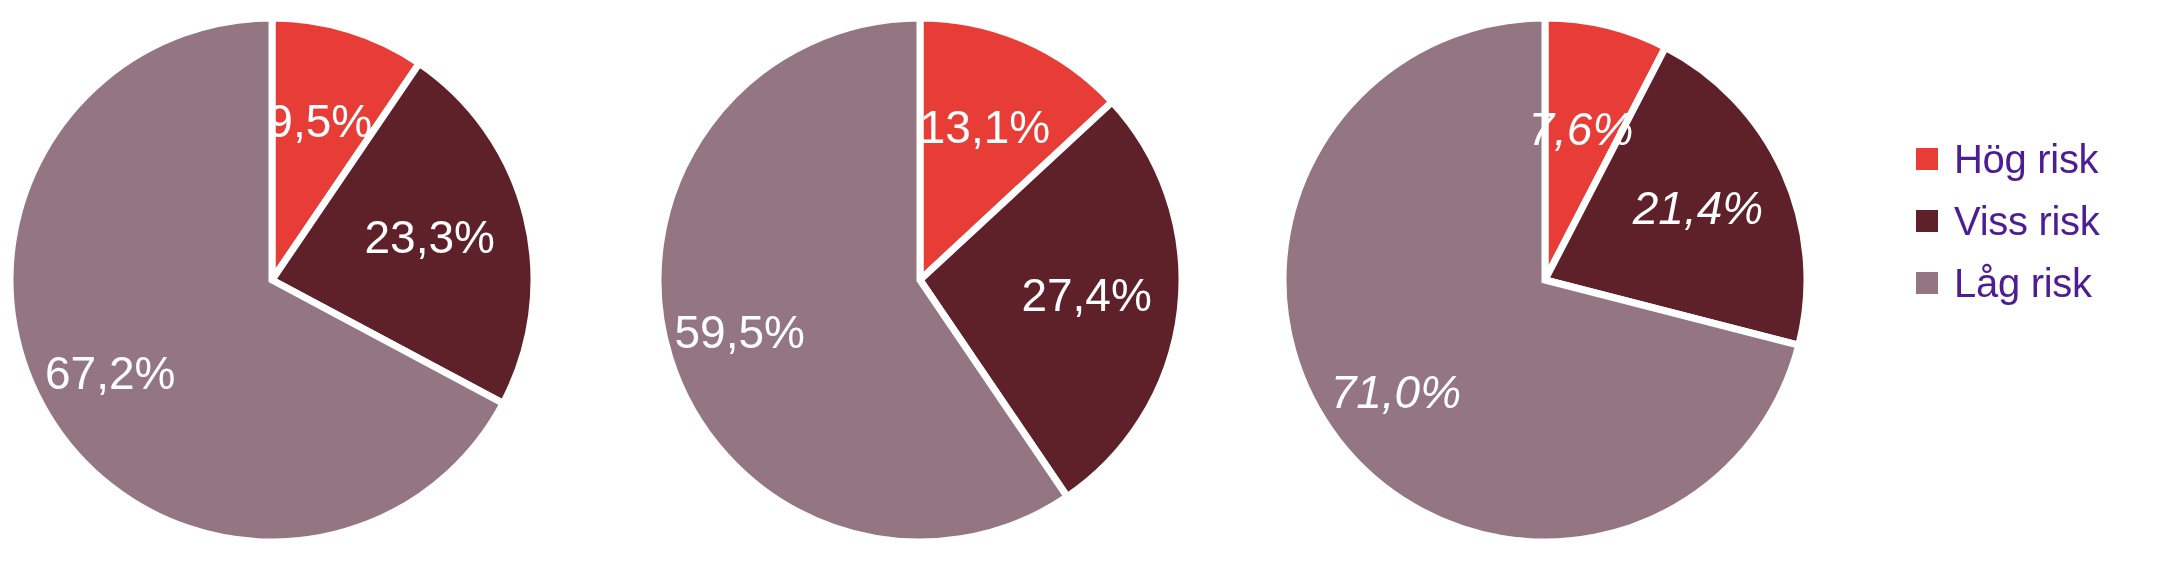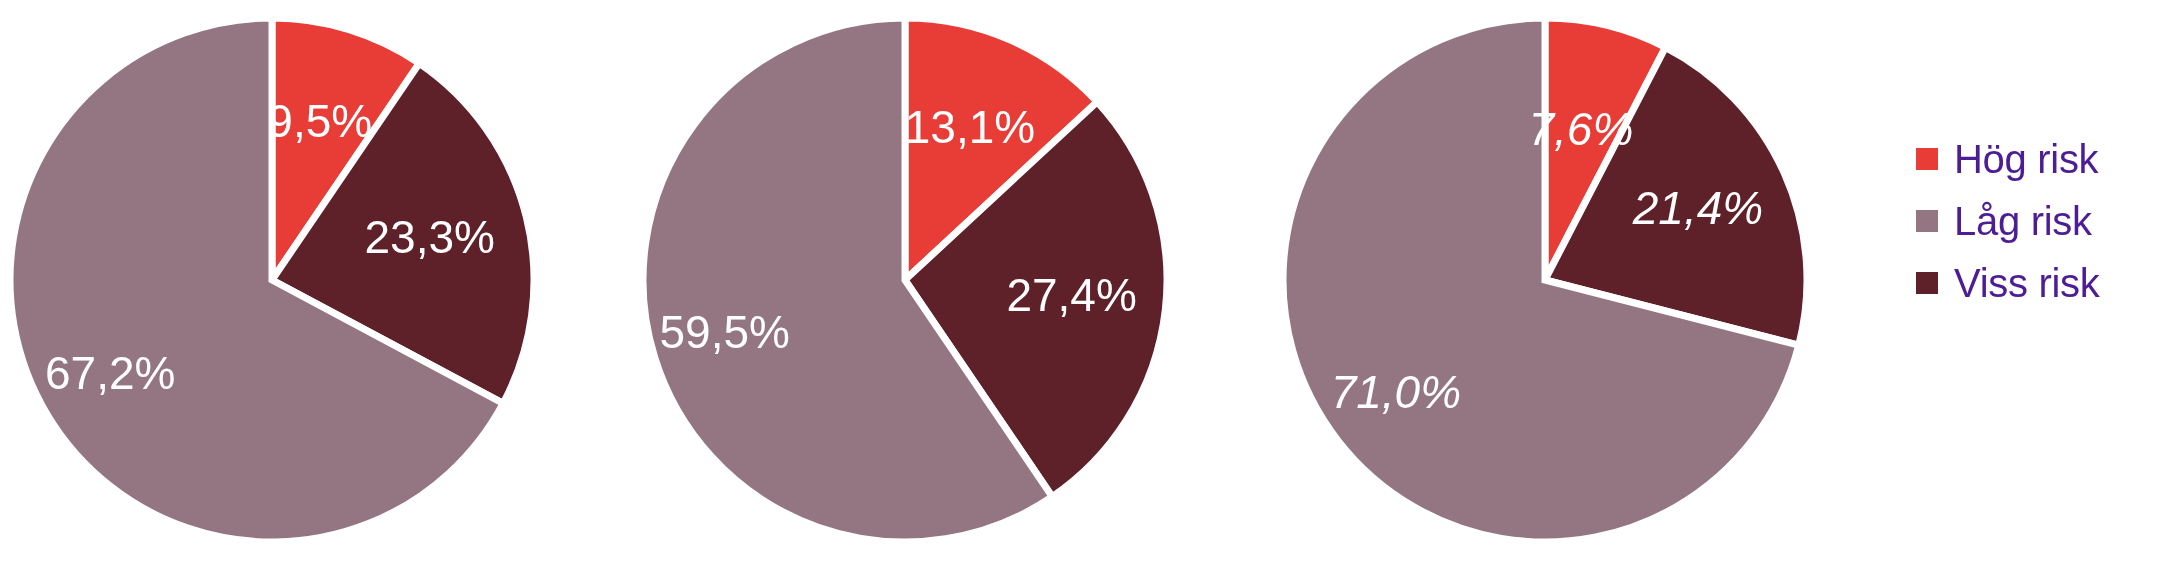--- a/index.html
+++ b/index.html
@@ -74,21 +74,21 @@
           <path d="M 272 280 L 503.16 403.32 A 262 262 0 1 1 272.00 18.00 Z" fill="#937682" stroke="#FFFFFF" stroke-width="7" stroke-linejoin="miter"></path>
         </g>
         <g>
           <text class="slice-label" x="319.8" y="124.7" text-anchor="middle">9,5%</text>
           <text class="slice-label" x="429.7" y="241.1" text-anchor="middle">23,3%</text>
           <text class="slice-label" x="110.2" y="377.0" text-anchor="middle">67,2%</text>
         </g>
       </svg>
   </div>
 
-  <div class="pie-wrap" style="left:633px; width:640px;text-align:center;">
+  <div class="pie-wrap" style="left:648px; width:640px;text-align:center;">
     <svg class="pie-svg" width="640" height="562" viewBox="0 0 640 562">
         <g>
           <path d="M 272 280 L 272.00 18.00 A 262 262 0 0 1 464.11 101.85 Z" fill="#E83C37" stroke="#FFFFFF" stroke-width="7" stroke-linejoin="miter"></path>
           <path d="M 272 280 L 464.11 101.85 A 262 262 0 0 1 419.27 496.70 Z" fill="#5E2029" stroke="#FFFFFF" stroke-width="7" stroke-linejoin="miter"></path>
           <path d="M 272 280 L 419.27 496.70 A 262 262 0 1 1 272.00 18.00 Z" fill="#937682" stroke="#FFFFFF" stroke-width="7" stroke-linejoin="miter"></path>
         </g>
         <g>
           <text class="slice-label" x="337.0" y="131.1" text-anchor="middle">13,1%</text>
           <text class="slice-label" x="438.6" y="298.9" text-anchor="middle">27,4%</text>
           <text class="slice-label" x="91.7" y="335.5" text-anchor="middle">59,5%</text>
@@ -110,22 +110,22 @@
         </g>
       </svg>
   </div>
 
   <div class="legend">
     <div class="legend-row">
       <span class="legend-swatch" style="background: rgb(232, 60, 55);"></span>
       <span class="legend-text">Hög risk</span>
     </div>
     <div class="legend-row">
+      <span class="legend-swatch" style="background: rgb(94, 32, 41);"></span>
+      <span class="legend-text">Viss risk</span>
+    </div>
+    <div class="legend-row">
       <span class="legend-swatch" style="background: rgb(147, 118, 130);"></span>
       <span class="legend-text">Låg risk</span>
-    </div>
-    <div class="legend-row">
-      <span class="legend-swatch" style="background: rgb(94, 32, 41);"></span>
-      <span class="legend-text">Viss risk</span>
     </div>
   </div>
 
 </div>
 
 </body></html>

